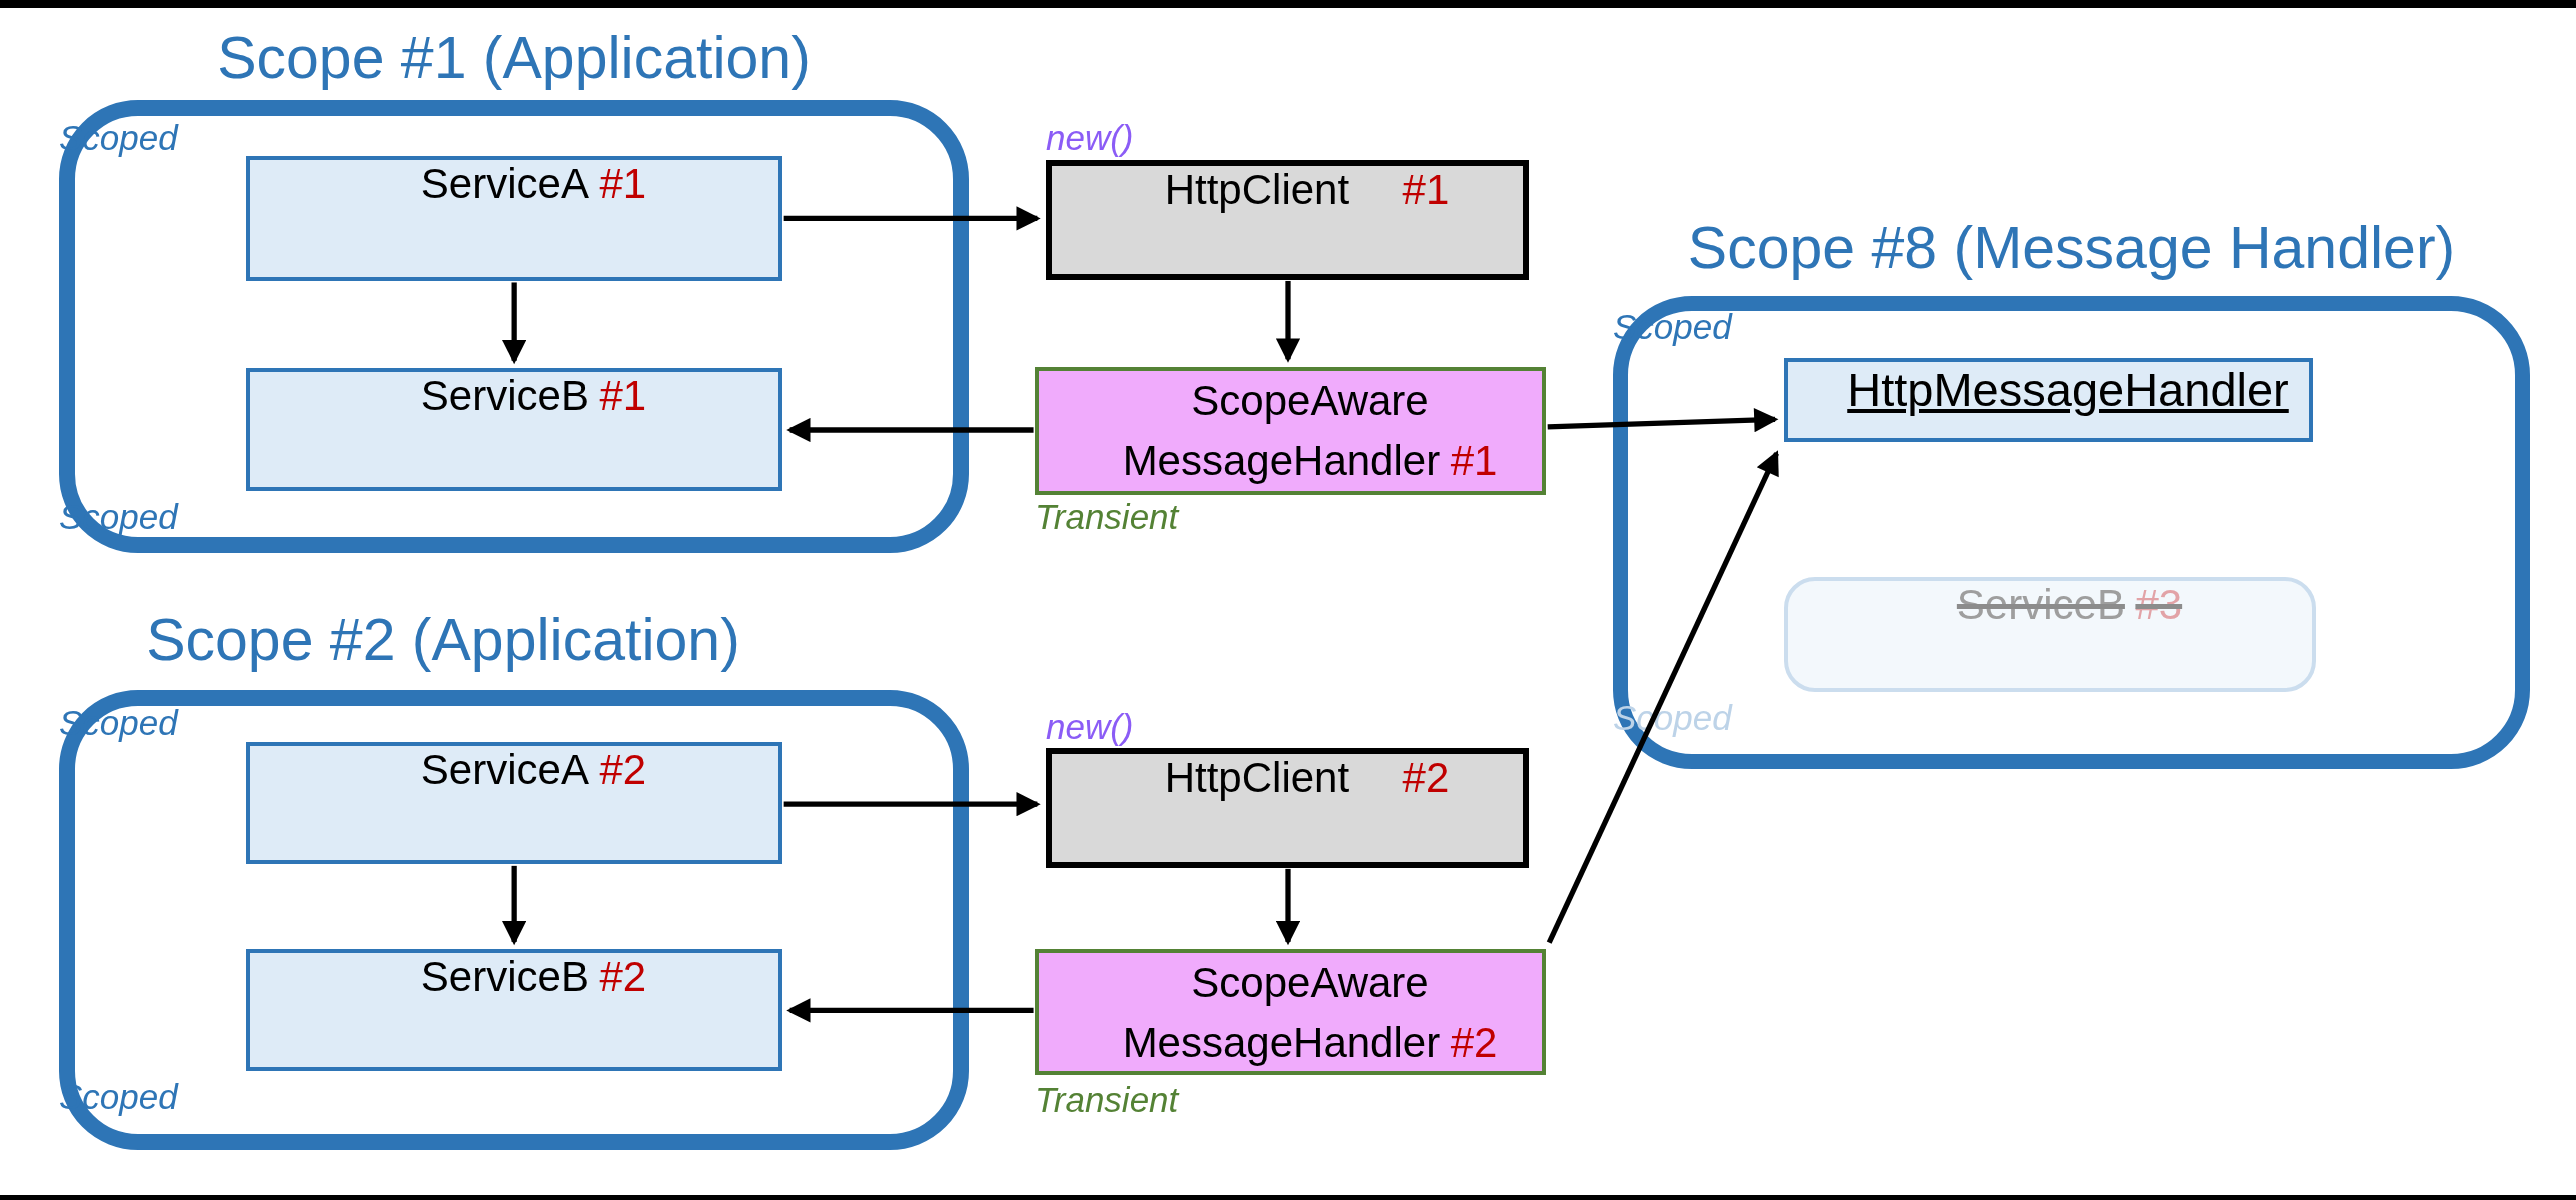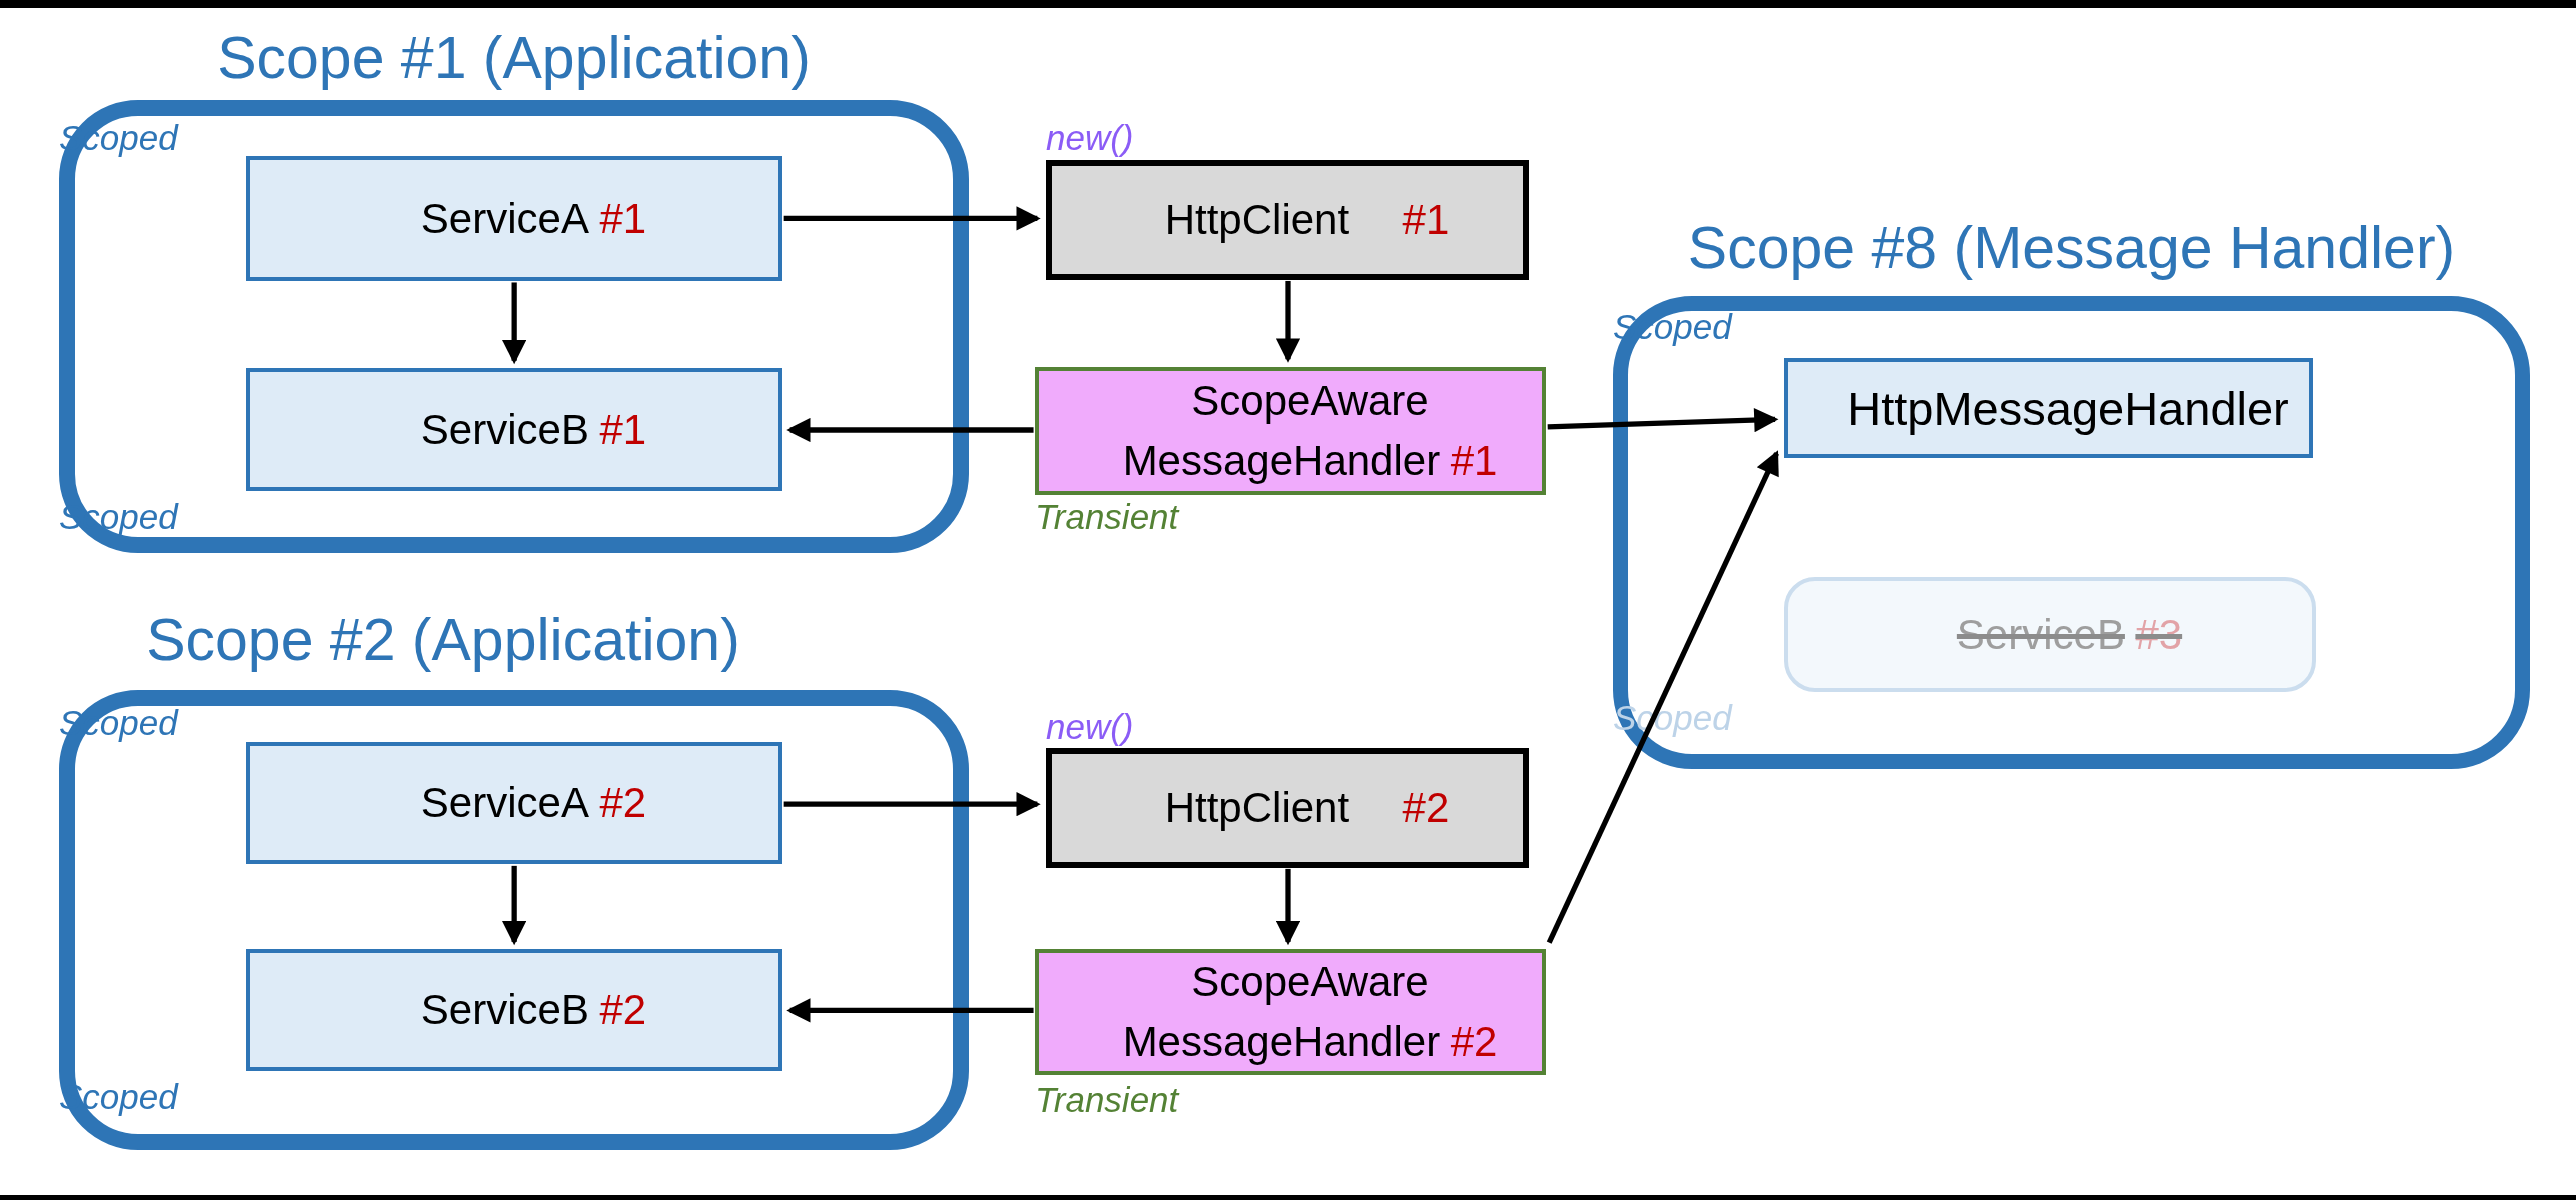--- a/index.html
+++ b/index.html
@@ -9,21 +9,21 @@
   }
   .bar{position:absolute;left:0;width:2576px;background:#000;}
   .scope-rect{position:absolute;border:16.6px solid #2E75B6;border-radius:79px;box-sizing:border-box;background:transparent;}
   .scope-rect.thin{border-width:15px;}
   .title{position:absolute;color:#2E75B6;font-size:59px;text-align:center;white-space:nowrap;line-height:1;}
   .lbl{position:absolute;font-size:35px;font-style:italic;line-height:1;}
   .lbl.blue{color:#2E75B6;}
   .lbl.green{color:#548235;}
   .lbl.black{color:#8b5cf6;}
   .lbl.fadedblue{color:#BDD3E8;}
-  .box{position:absolute;display:flex;align-items:center;justify-content:center;
+  .box{position:absolute;display:flex;align-items:flex-start;justify-content:center;
        font-size:42px;color:#000;box-sizing:border-box;text-align:center;padding-left:39px;}
   .box.blue{background:#DEEBF7;border:4.5px solid #2E75B6;}
   .box.gray{background:#D9D9D9;border:6.8px solid #000;gap:43px;}
   .box.green{background:#f0abfc;border:4.5px solid #548235;}
   .box.faded{background:#F3F8FC;border:4.5px solid #CBDDEE;}
   .num{color:#C00000;margin-left:10.5px;}
   .stack{text-align:center;line-height:60px;}
   .strike{text-decoration:line-through;text-decoration-color:#8C8C8C;text-decoration-thickness:5.3px;}
   .faded-name{color:#9E9E9E;}
   .faded-num{color:#E2A3A7;margin-left:10.5px;}
@@ -58,21 +58,21 @@
   <div class="stack">
     <span>ScopeAware</span><br>
     <span>MessageHandler</span><span class="num">#1</span>
   </div>
 </div>
 <div class="lbl green" style="left:1035px;top:499px;width:511px;">Transient</div>
 
 <div class="title" style="left:1613px;top:219px;width:917px;">Scope #8 (Message Handler)</div>
 <div class="scope-rect thin" style="left:1613px;top:296px;width:917px;height:473px;"></div>
 <div class="lbl blue" style="left:1613px;top:309px;width:917px;">Scoped</div>
-<div class="box blue bigtext" style="left:1784px;top:358px;width:529px;height:100px;">
+<div class="box blue bigtext" style="left:1784px;top:358px;width:529px;height:84px;text-decoration:underline;">
   <span>HttpMessageHandler</span>
 </div>
 <div class="box faded" style="left:1784px;top:577px;width:532px;height:115px;border-radius:31px;">
   <span class="strike">
     <span class="faded-name">ServiceB</span><span class="faded-num">#3</span>
   </span>
 </div>
 <div class="lbl fadedblue" style="left:1613px;top:700px;width:917px;">Scoped</div>
 
 <div class="title" style="left:59px;top:611px;width:768px;">Scope #2 (Application)</div>

